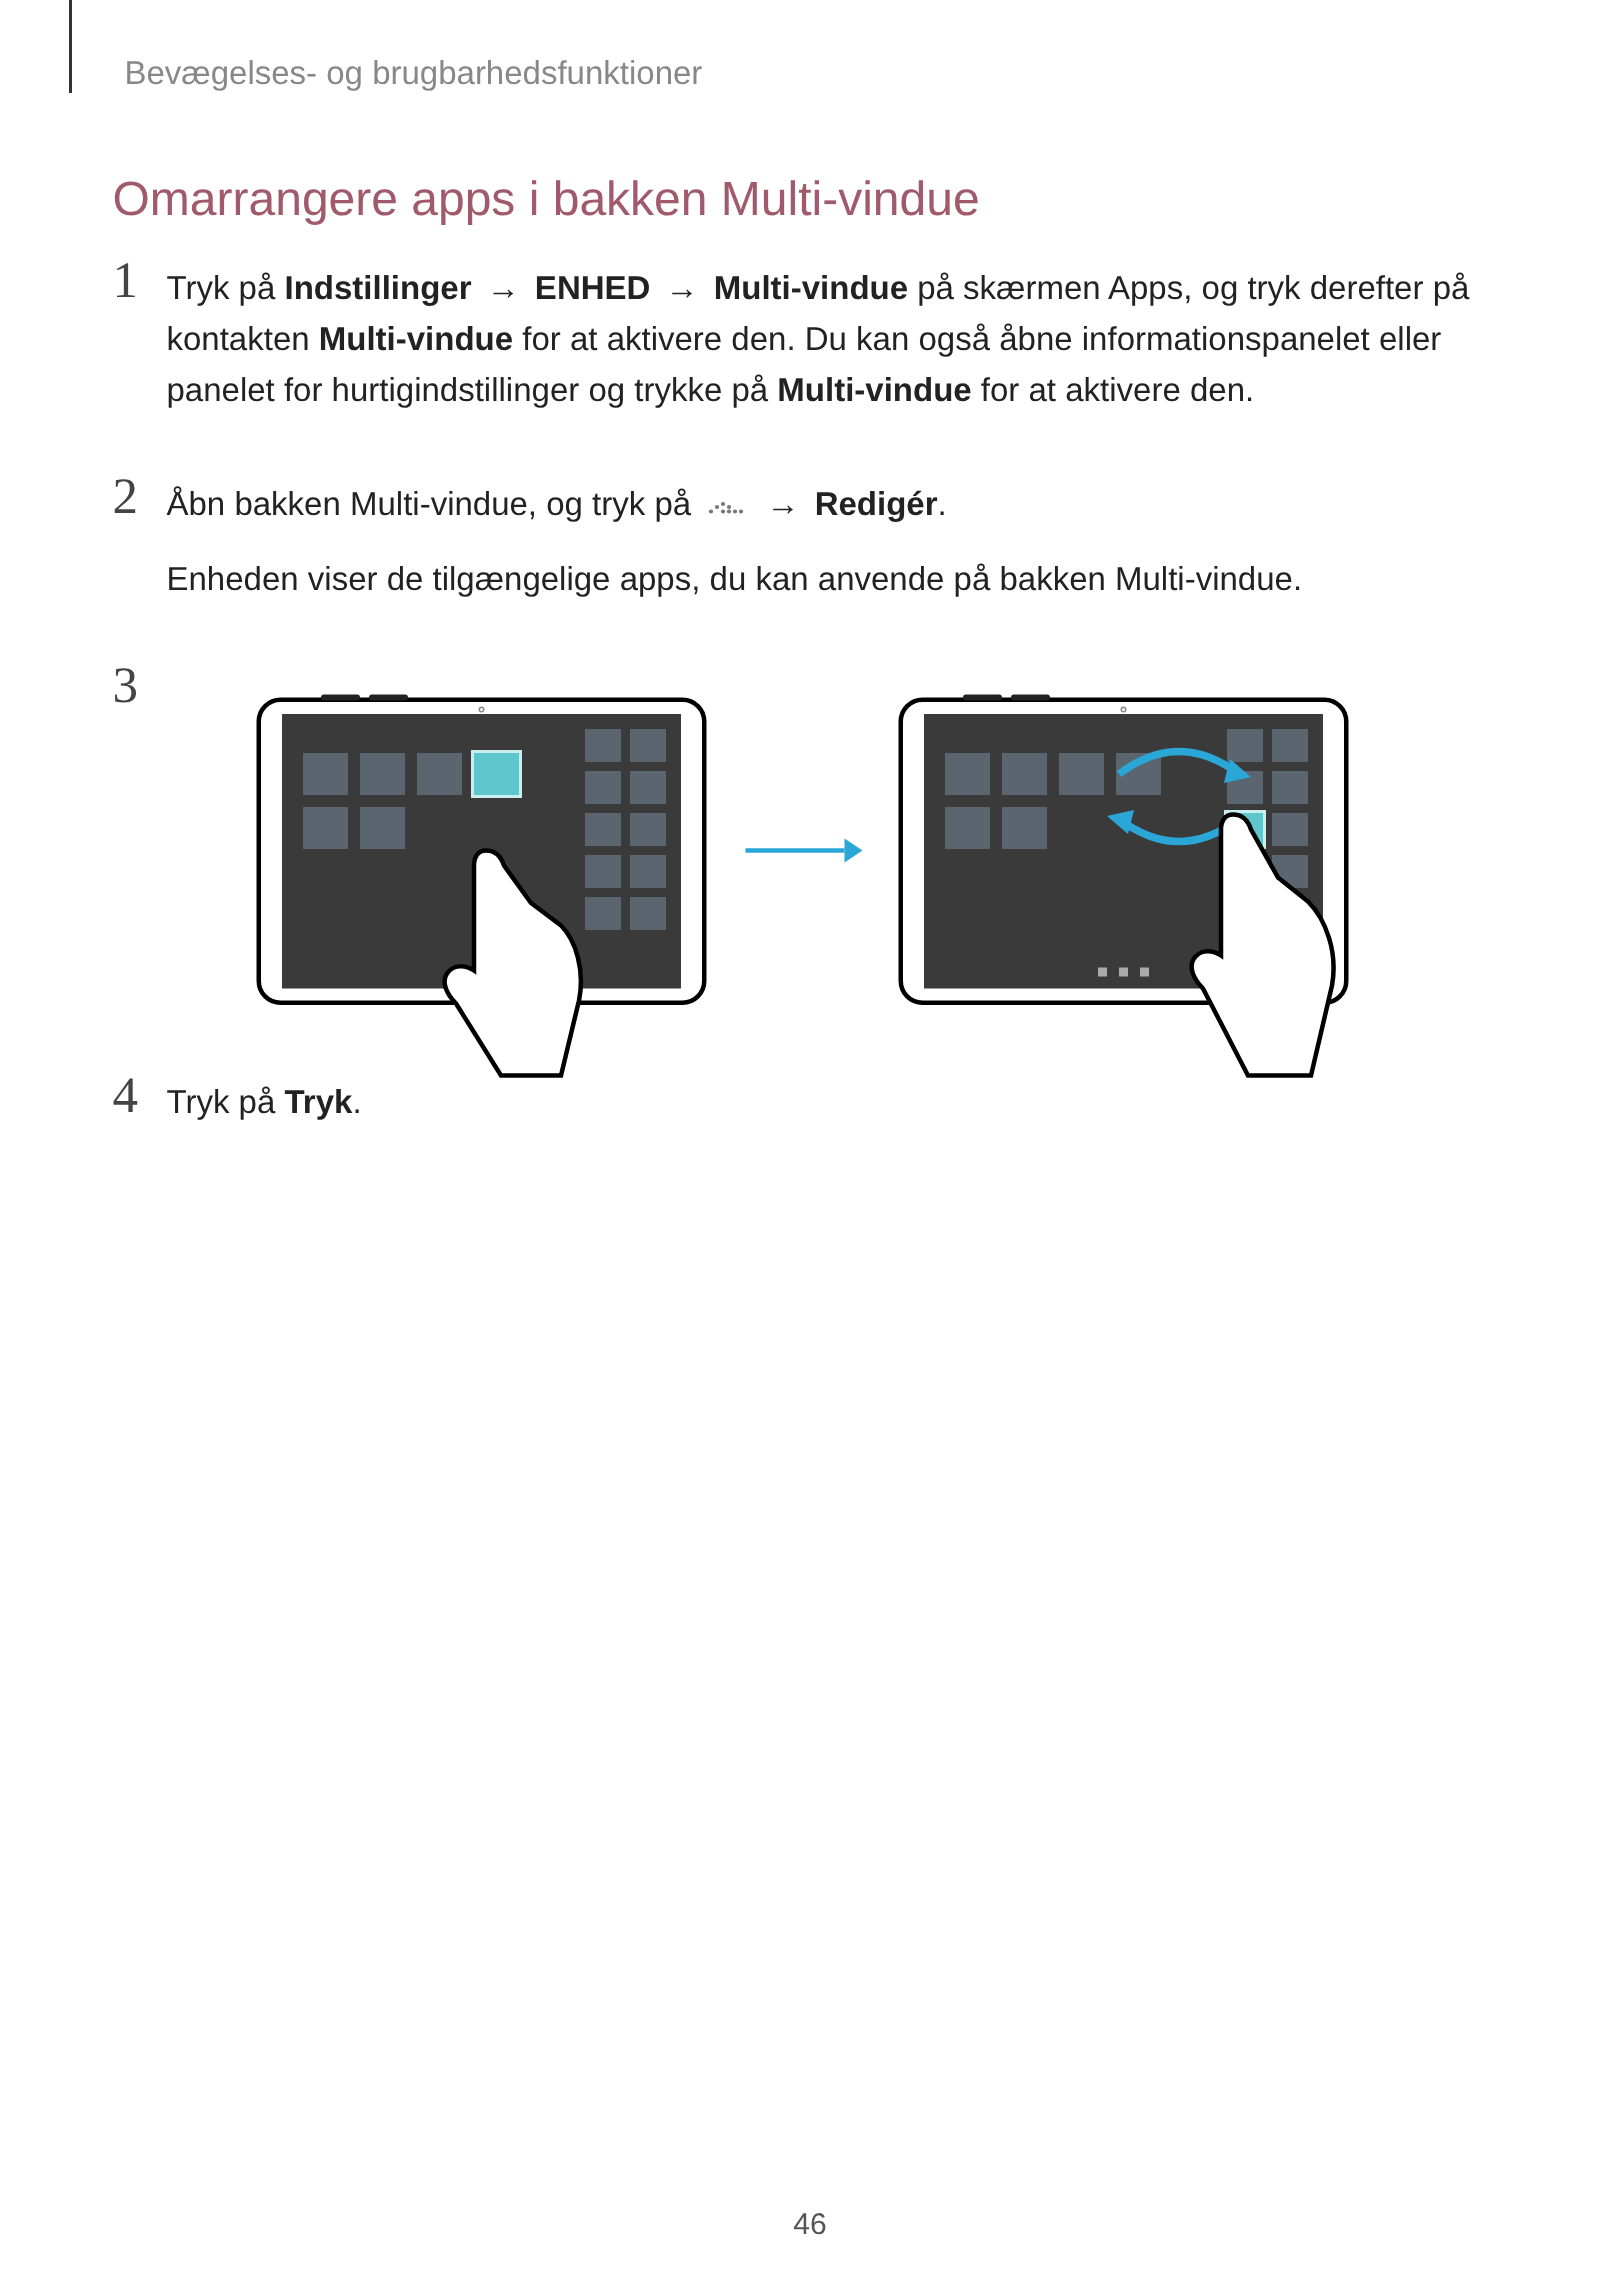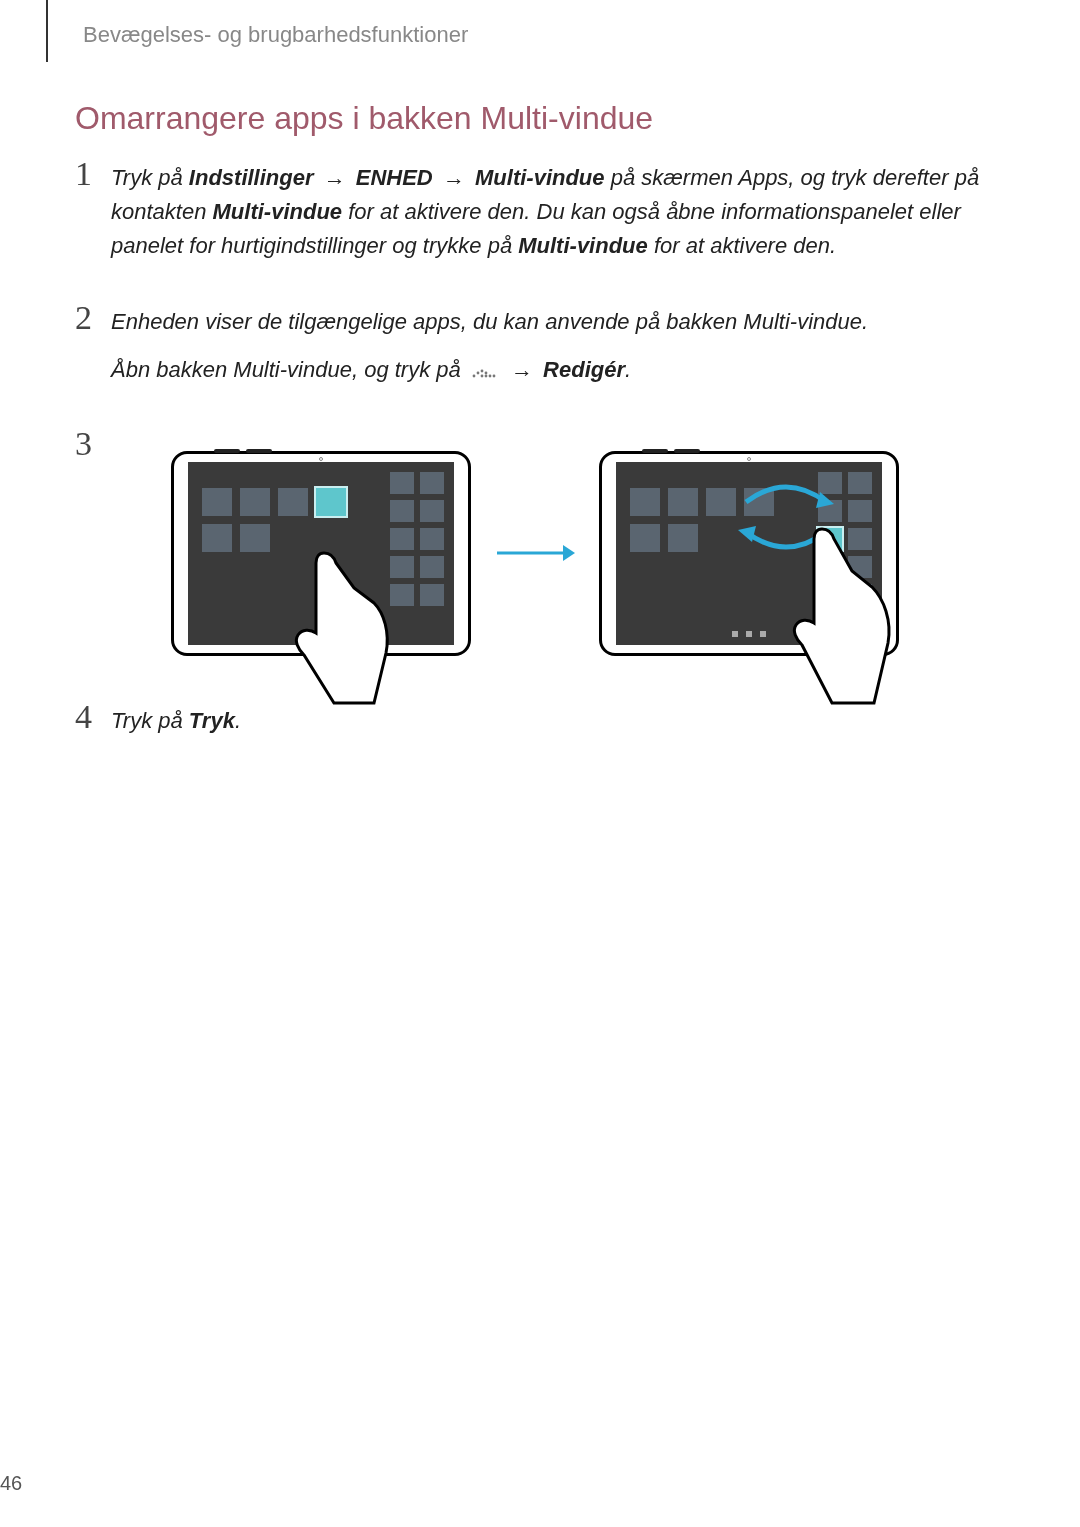--- a/index.html
+++ b/index.html
@@ -5,21 +5,21 @@
   * { margin: 0; padding: 0; box-sizing: border-box; }
   body {
     font-family: Arial, Helvetica, sans-serif;
     background: #fff;
     color: #222;
     width: 1080px;
     height: 1527px;
     position: relative;
   }
   .page {
-    padding: 22px 75px 0 75px;
+    padding: 36px 75px 0 75px;
     position: relative;
     height: 100%;
   }
   .tab-marker {
     position: absolute;
     left: 46px;
     top: 0;
     width: 2px;
     height: 62px;
     background: #333;
@@ -55,21 +55,21 @@
     flex-shrink: 0;
     line-height: 1;
     margin-top: -4px;
     font-family: Georgia, 'Times New Roman', serif;
   }
   .step-body {
     font-size: 22px;
     line-height: 1.55;
     color: #222;
   }
-  .step-body p { margin-bottom: 14px; font-style: italic; }
+  .step-body p { margin-bottom: 14px; }
   .bold { font-weight: bold; }
   .arrow-glyph { padding: 0 4px; }
 
   
   .dots-icon {
     display: inline-block;
     vertical-align: middle;
     padding: 0 4px;
   }
 
@@ -162,20 +162,21 @@
   .swap-arrows {
     position: absolute;
     left: 120px; top: 20px;
     width: 100px; height: 70px;
   }
 
   .page-num {
     position: absolute;
     bottom: 32px;
     left: 0; right: 0;
+    text-align: center;
     font-size: 20px;
     color: #555;
   }
 </style>
 </head>
 <body>
 
 <div class="page">
   <div class="tab-marker"></div>
 
@@ -191,37 +192,37 @@
       <div class="step-body">
         <p>
           <span>Tryk på </span><span class="bold">Indstillinger</span><span class="arrow-glyph"> → </span><span class="bold">ENHED</span><span class="arrow-glyph"> → </span><span class="bold">Multi-vindue</span><span> på skærmen Apps, og tryk derefter på kontakten </span><span class="bold">Multi-vindue</span><span> for at aktivere den. Du kan også åbne informationspanelet eller panelet for hurtigindstillinger og trykke på </span><span class="bold">Multi-vindue</span><span> for at aktivere den.</span>
         </p>
       </div>
     </li>
 
     <li>
       <div class="step-num">2</div>
       <div class="step-body">
-        <p>Enheden viser de tilgængelige apps, du kan anvende på bakken Multi-vindue.</p>
         <p>
           <span>Åbn bakken Multi-vindue, og tryk på </span>
           <span class="dots-icon">
             <svg width="26" height="12" viewBox="0 0 26 12">
               <circle cx="3" cy="9" r="1.4" fill="#777"></circle>
               <circle cx="7" cy="6" r="1.4" fill="#777"></circle>
               <circle cx="11" cy="9" r="1.4" fill="#777"></circle>
               <circle cx="11" cy="4" r="1.4" fill="#777"></circle>
               <circle cx="15" cy="6" r="1.4" fill="#777"></circle>
               <circle cx="15" cy="9" r="1.4" fill="#777"></circle>
               <circle cx="19" cy="9" r="1.4" fill="#777"></circle>
               <circle cx="23" cy="9" r="1.4" fill="#777"></circle>
             </svg>
           </span>
           <span class="arrow-glyph"> → </span><span class="bold">Redigér</span><span>.</span>
         </p>
+        <p>Enheden viser de tilgængelige apps, du kan anvende på bakken Multi-vindue.</p>
       </div>
     </li>
 
     <li>
       <div class="step-num">3</div>
       <div class="step-body">
 
         <div class="figure-row">
 
           <div class="tablet">

